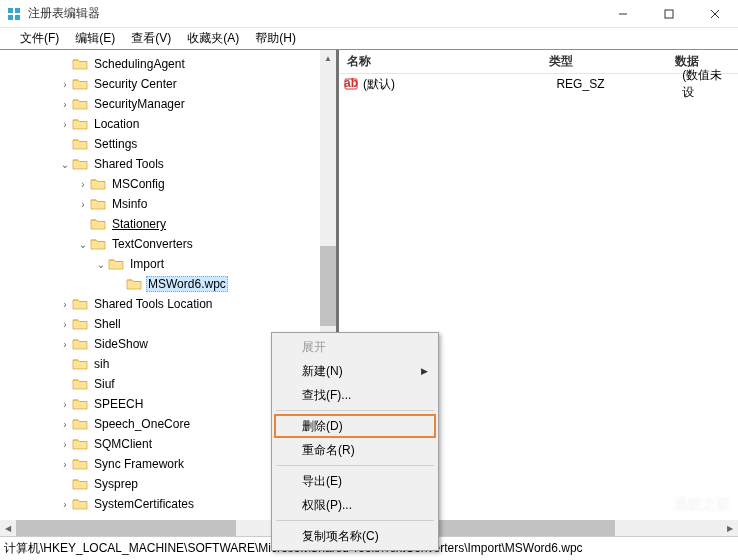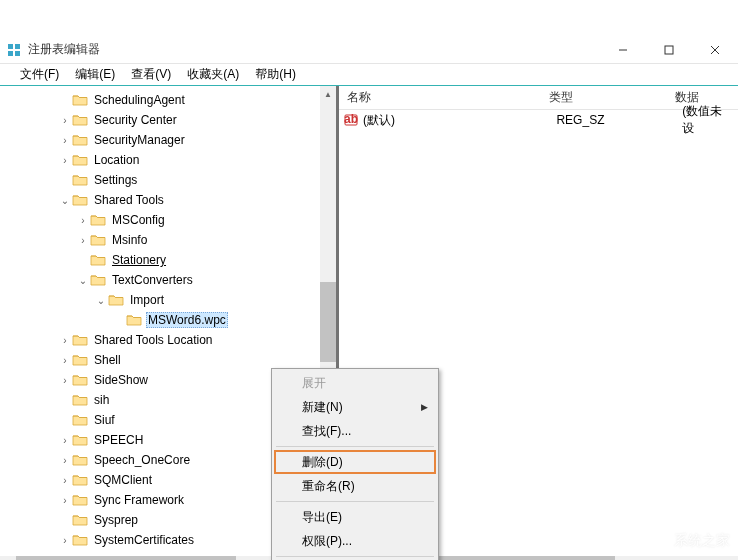--- a/index.html
+++ b/index.html
@@ -1,18 +1,18 @@
 <!DOCTYPE html>
 <html><head>
 <meta charset="utf-8">
 <style>
 * { box-sizing: border-box; margin: 0; padding: 0; font-family: "Microsoft YaHei", "Segoe UI", sans-serif; font-size: 12px; }
 body { width: 738px; height: 560px; background: #fff; overflow: hidden; position: relative; }
 
-.titlebar { height: 28px; background: #fff; display: flex; align-items: center; border-bottom: 1px solid #e5e5e5; margin-top: 36px; }
+.titlebar { height: 28px; background: #fff; display: flex; align-items: center; border-bottom: 1px solid #e5e5e5; }
 .titlebar .icon { width: 16px; height: 16px; margin: 0 6px; display: flex; align-items: center; justify-content: center; }
 .titlebar .title { flex: 1; color: #333; }
 .titlebar .winbtns { display: flex; }
 .titlebar .winbtn { width: 46px; height: 28px; display: flex; align-items: center; justify-content: center; color: #555; }
 
 .menubar { height: 22px; display: flex; align-items: center; padding: 0 12px; border-bottom: 1px solid #34b3b3; background: #fff; }
 .menubar .mitem { padding: 2px 8px; color: #000; }
 
 .content { display: flex; height: 486px; position: relative; }
 .treepane { width: 339px; border-right: 3px solid #737373; position: relative; overflow: hidden; }
@@ -20,21 +20,21 @@
 
 .tree { padding: 4px 0 4px 4px; position: relative; }
 .row { display: flex; align-items: center; height: 20px; white-space: nowrap; }
 .expander { width: 14px; text-align: center; color: #666; font-size: 10px; cursor: pointer; }
 .folder { width: 16px; height: 14px; margin-right: 4px; }
 .folder svg { display: block; }
 .label { color: #000; padding: 1px 2px; }
 .label.sel { background: #cde8ff; border: 1px dotted #7aa7d8; padding: 0 1px; }
 
 .valheader { height: 24px; display: flex; align-items: center; border-bottom: 1px solid #e5e5e5; }
-.valheader .col { padding: 4px 8px; color: #333; }
+.valheader .col { padding: 4px 8px; color: #333; font-weight: bold; }
 .valrow { display: flex; align-items: center; height: 20px; padding: 2px 4px; }
 .valrow .vicon { width: 16px; height: 14px; margin-right: 4px; display: flex; align-items: center; justify-content: center; }
 .valrow .vname { width: 194px; }
 .valrow .vtype { width: 126px; }
 
 .statusbar { height: 24px; border-top: 1px solid #ccc; display: flex; align-items: center; padding: 0 4px; color: #000; white-space: nowrap; overflow: hidden; }
 
 .hscroll { position: absolute; bottom: 0; left: 0; right: 0; height: 16px; background: #f0f0f0; display: flex; }
 .hscroll .sbtn { width: 16px; height: 16px; background: #f0f0f0; display: flex; align-items: center; justify-content: center; color: #666; font-size: 8px; }
 .hscroll .strack { flex: 1; background: #f0f0f0; position: relative; }

